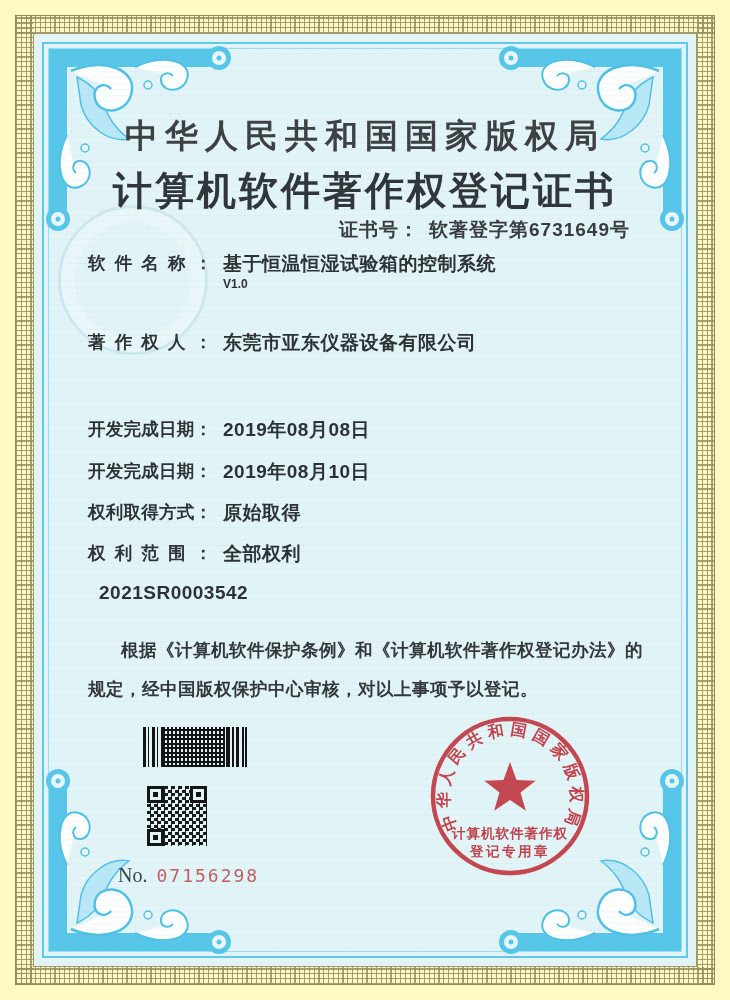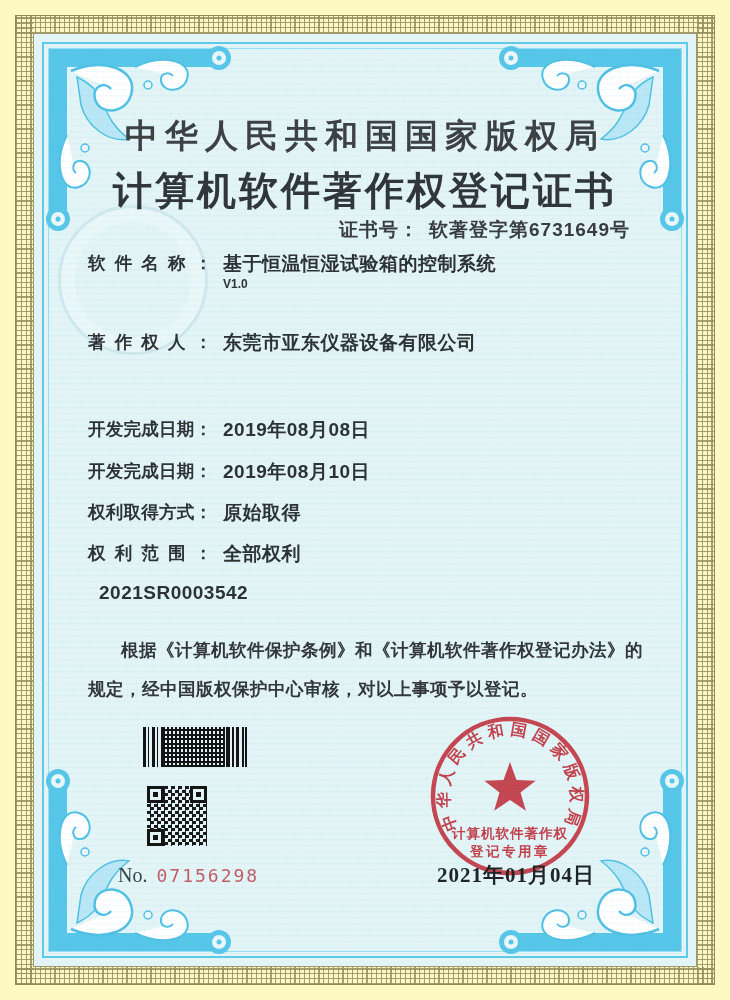--- a/index.html
+++ b/index.html
@@ -251,15 +251,14 @@
     </defs>
     <circle cx="86" cy="86" r="77" fill="none" stroke="#dc3a45" stroke-width="4.5"></circle>
     <polygon fill="#dc3a45" points="86,52 92.5,70.1 111.7,70.7 96.5,82.4 101.9,100.8 86,90 70.1,100.8 75.5,82.4 60.3,70.7 79.5,70.1"></polygon>
     <text class="seal-ring">
       <textPath href="#sealArc" startOffset="50%" text-anchor="middle">中华人民共和国国家版权局</textPath>
     </text>
     <text class="seal-inner" x="86" y="128" text-anchor="middle">计算机软件著作权</text>
     <text class="seal-inner2" x="86" y="146" text-anchor="middle">登记专用章</text>
   </svg>
 
-  <div class="issue-date">2021年01月04日</div>
 
 </div>
 
 </body></html>

